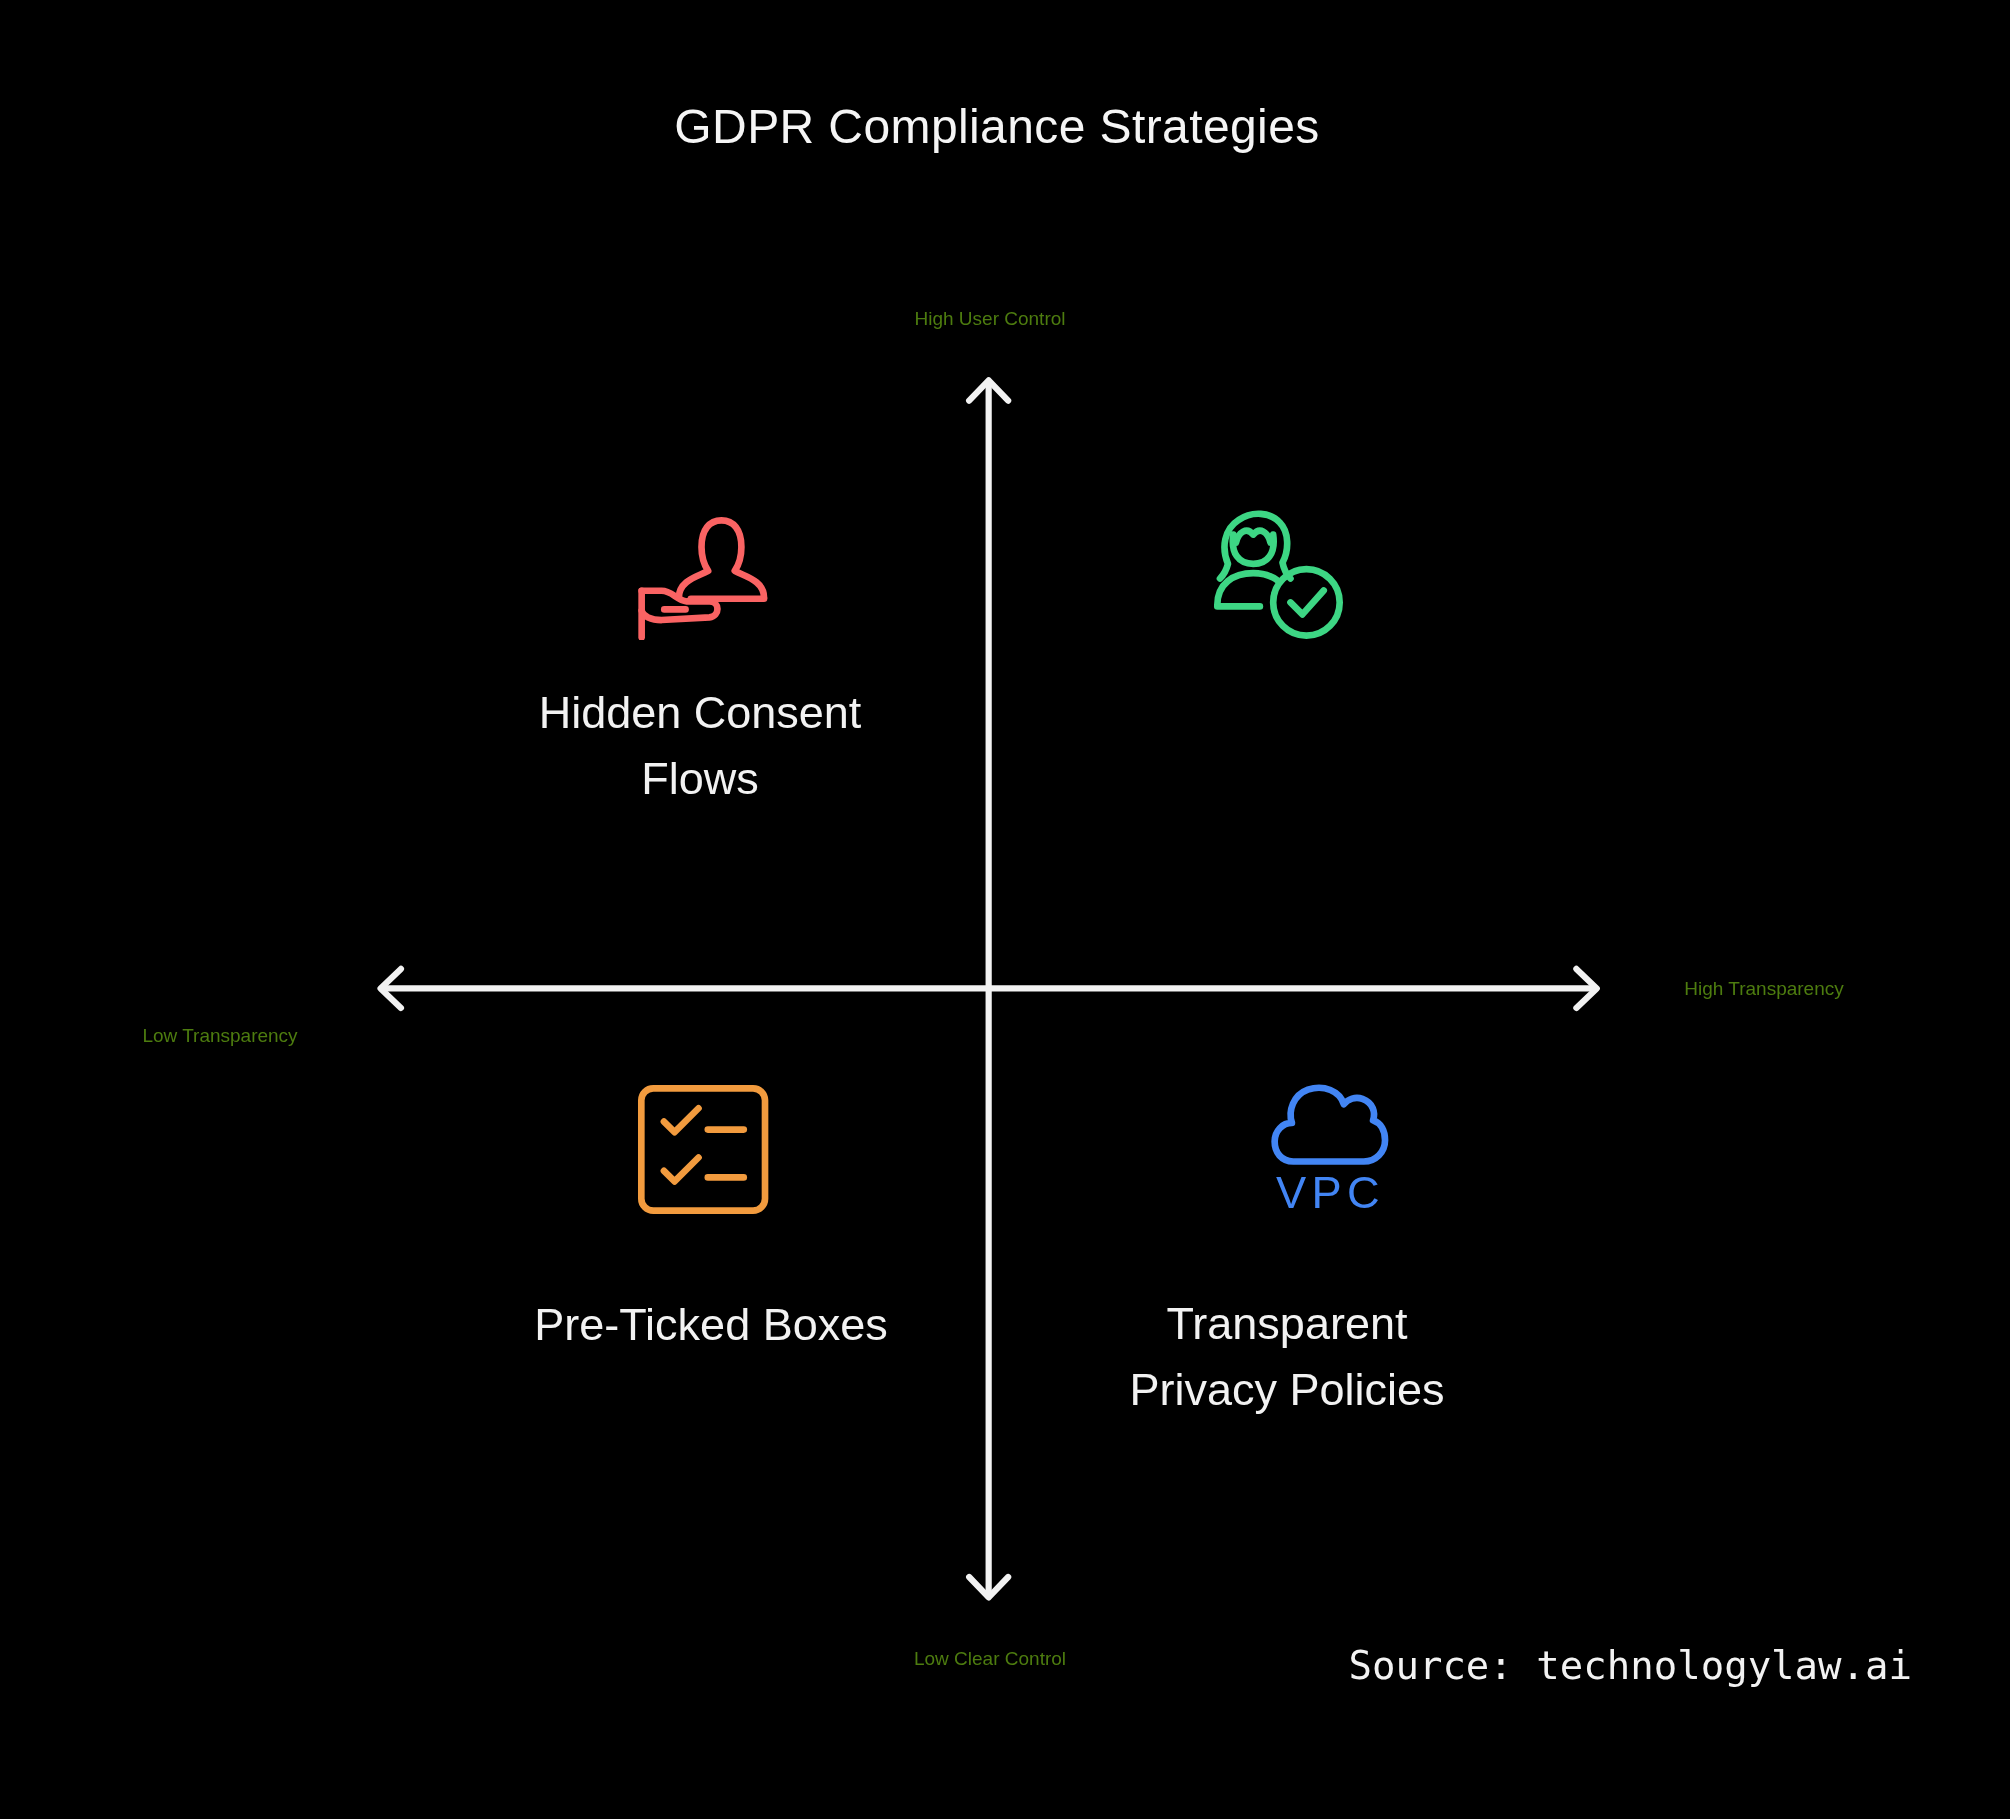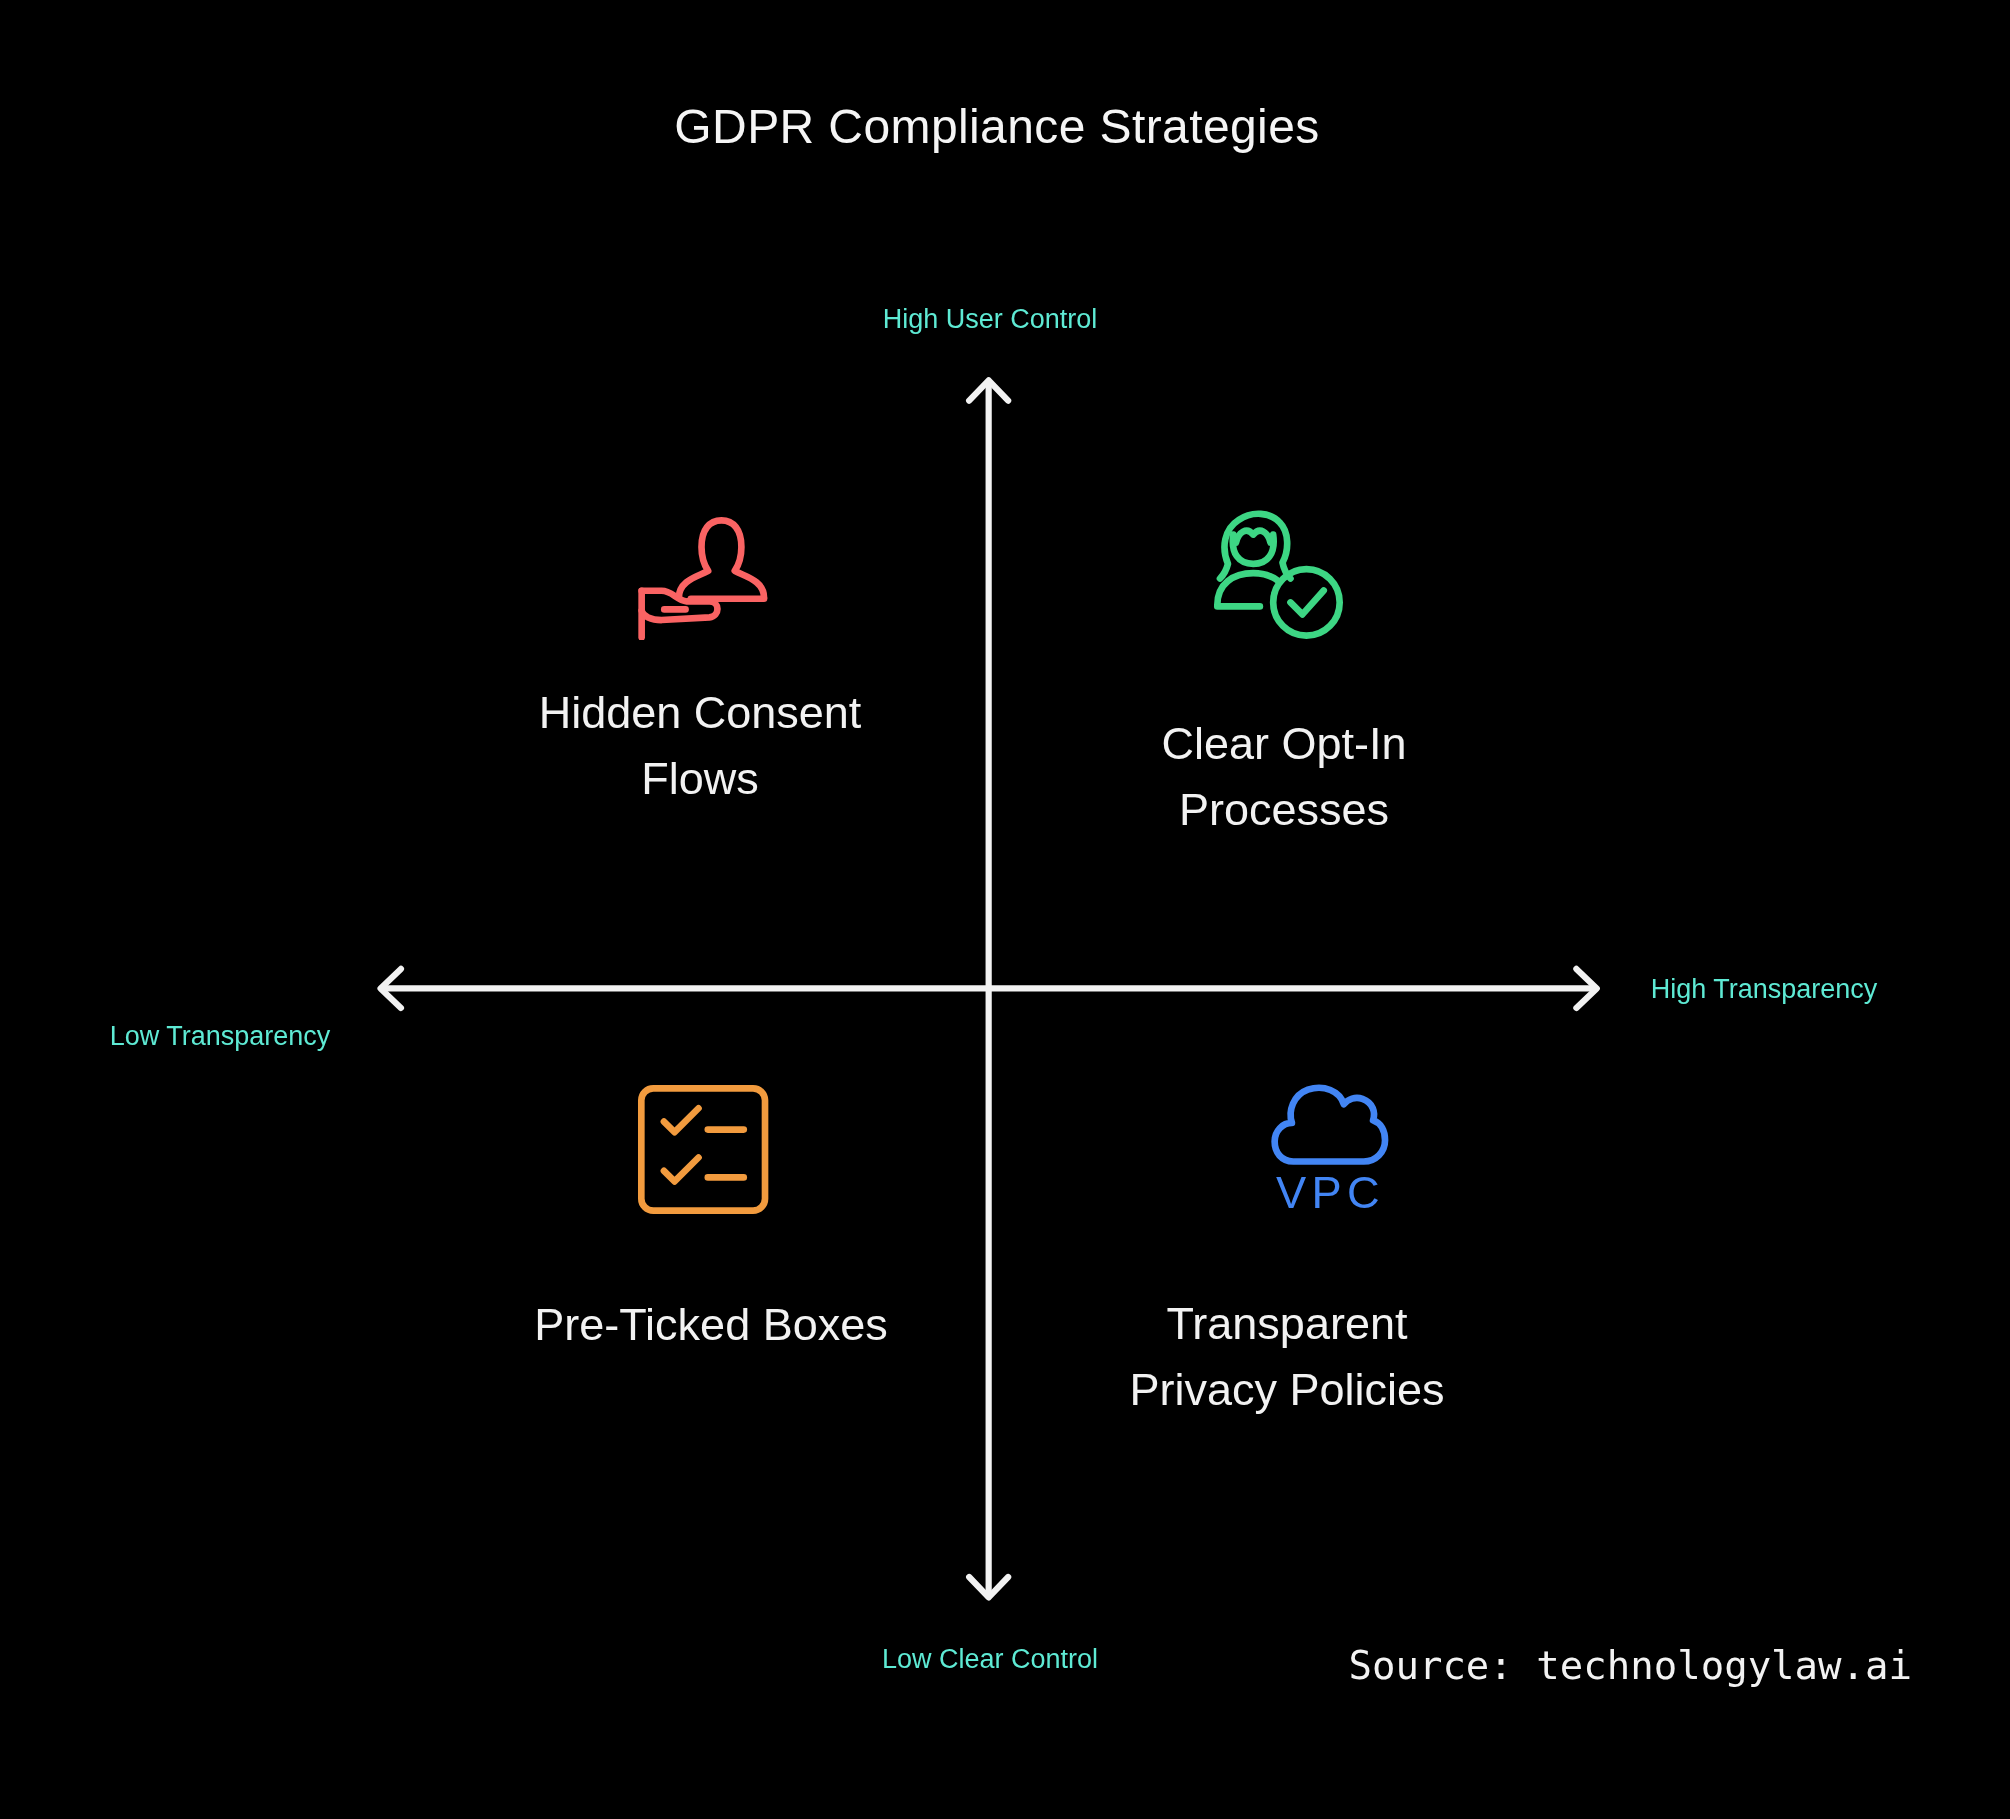--- a/index.html
+++ b/index.html
@@ -12,21 +12,21 @@
   }
   .canvas { position: relative; width: 2011px; height: 1518px; background: #000; }
   .abs { position: absolute; }
   .center { transform: translate(-50%, -50%); }
   .title {
     left: 997px; top: 126px;
     font-size: 48px; font-weight: 500; letter-spacing: 0.4px;
     color: #F5F5F5; white-space: nowrap;
   }
   .axis-label {
-    font-size: 27px; font-weight: 400; color: #5eead4; white-space: nowrap; text-align: center;
+    font-size: 19px; font-weight: 400; color: #4d7c0f; white-space: nowrap; text-align: center;
   }
   .axis-top    { left: 990px; top: 319px; }
   .axis-bottom { left: 990px; top: 1659px; }
   .axis-left   { left: 220px;  top: 989px; margin-top: 47px; }
   .axis-right  { left: 1764px; top: 989px; }
   .axes-svg { left: 0; top: 0; }
   .qlabel {
     font-size: 45px; font-weight: 500; color: #F2F2F2;
     text-align: center; line-height: 66px; white-space: nowrap;
   }
@@ -118,24 +118,20 @@
       </g>
       <text class="vpc-text" x="50" y="97" text-anchor="middle" font-size="34" letter-spacing="4" fill="#4285F4">VPC</text>
     </svg>
   </div>
 
   <div class="abs center qlabel qlabel-tl">
     <div>Hidden Consent</div>
     <div>Flows</div>
   </div>
 
-  <div class="abs center qlabel qlabel-tr">
-    <div>Clear Opt-In</div>
-    <div>Processes</div>
-  </div>
 
   <div class="abs center qlabel qlabel-bl">
     <div>Pre-Ticked Boxes</div>
   </div>
 
   <div class="abs source">Source: technologylaw.ai</div>
 
   <div class="abs center qlabel qlabel-br">
     <div>Transparent</div>
     <div>Privacy Policies</div>

